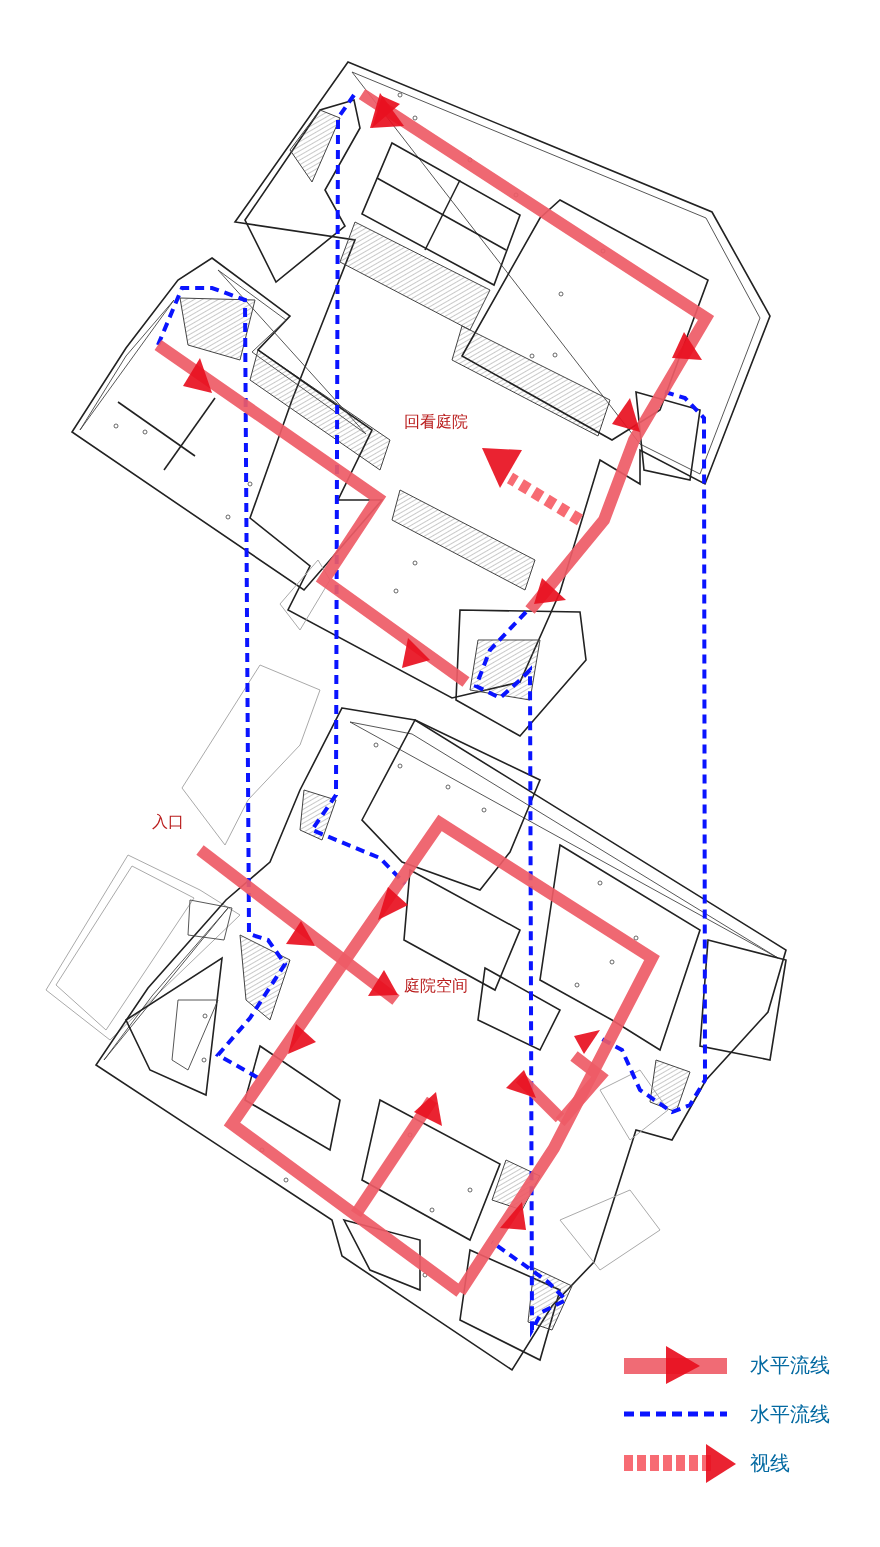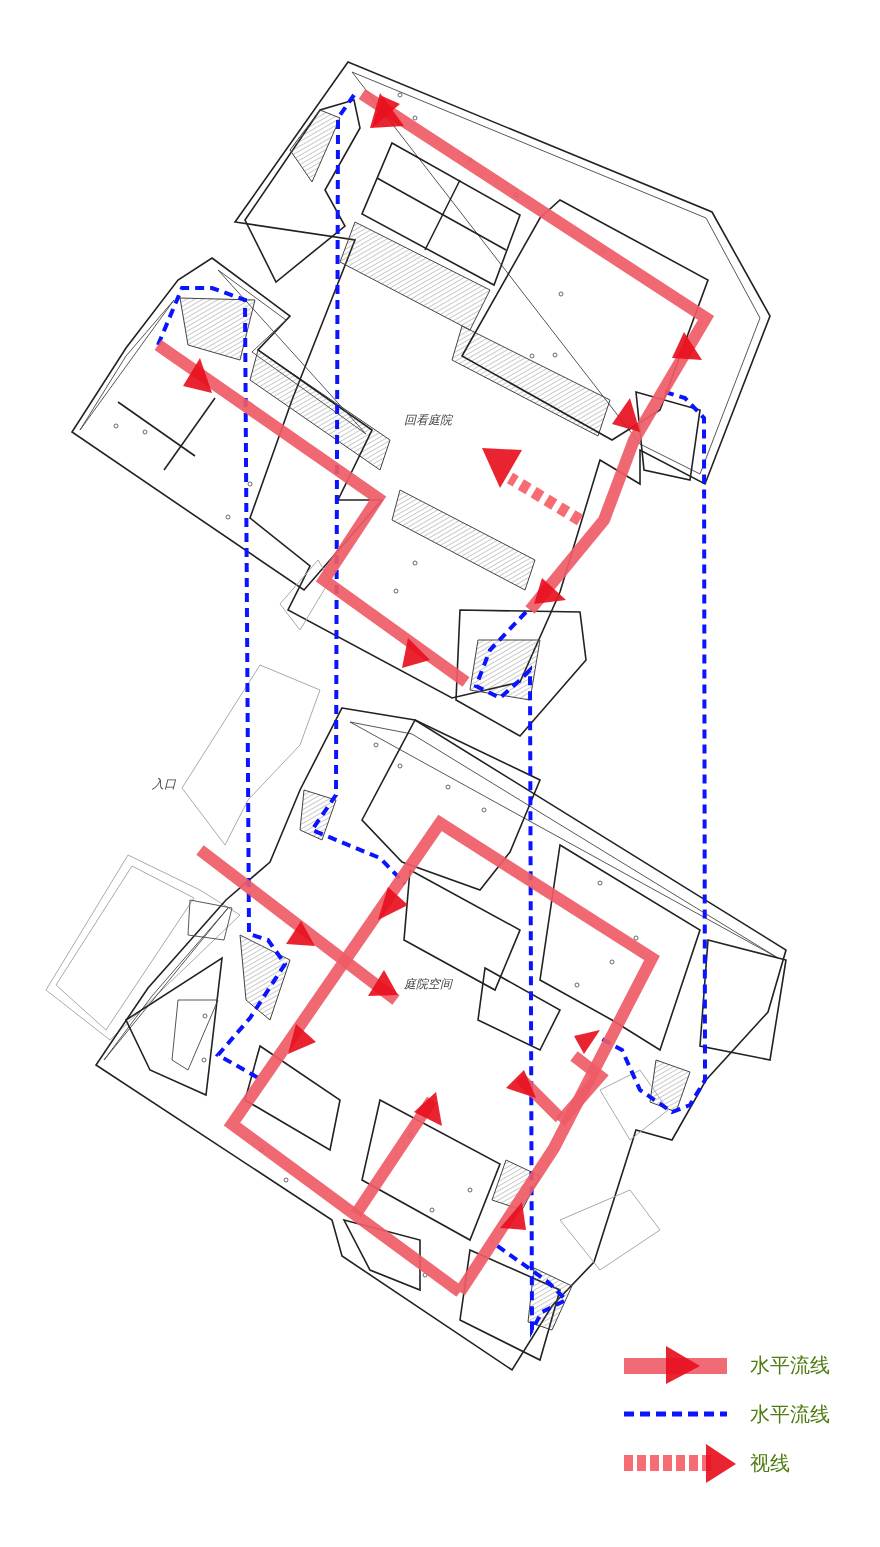--- a/index.html
+++ b/index.html
@@ -1,19 +1,19 @@
 <!DOCTYPE html>
 <html><head>
 <meta charset="utf-8">
 <style>
   html,body{margin:0;padding:0;background:#ffffff;}
   body{width:880px;height:1547px;position:relative;overflow:hidden;font-family:"DejaVu Sans",sans-serif;}
   #diagram{position:absolute;left:0;top:0;width:880px;height:1547px;}
-  .label{position:absolute;color:#404040;font-size:12px;white-space:nowrap;font-style:italic;}
-  .legend-text{position:absolute;color:#4d7c0f;font-size:20px;white-space:nowrap;}
+  .label{position:absolute;color:#b91c1c;font-size:16px;white-space:nowrap;}
+  .legend-text{position:absolute;color:#0369a1;font-size:20px;white-space:nowrap;}
   .wall{fill:none;stroke:#222;stroke-width:1.6;}
   .wall-thin{fill:none;stroke:#444;stroke-width:0.9;}
   .wall-light{fill:none;stroke:#aaa;stroke-width:1;}
   .hatch{fill:url(#hatch);stroke:#444;stroke-width:1;}
   .col{fill:#fff;stroke:#444;stroke-width:0.8;}
   .hflow{fill:none;stroke:#ee5b66;stroke-opacity:0.92;stroke-width:12;stroke-linejoin:miter;stroke-linecap:butt;}
   .vflow{fill:none;stroke:#0a14ff;stroke-width:4;stroke-dasharray:9 6;}
   .sight{fill:none;stroke:#f76b73;stroke-width:12;stroke-dasharray:9 6;}
   .arrow{fill:#e8101f;fill-opacity:0.92;}
 </style>
@@ -184,18 +184,18 @@
       <line x1="624" y1="1414" x2="727" y2="1414" stroke="#0a14ff" stroke-width="5" stroke-dasharray="10 6"></line>
     </g>
     <g>
       <line x1="624" y1="1463" x2="712" y2="1463" stroke="#f76b73" stroke-width="16" stroke-dasharray="9 4"></line>
       <polygon class="arrow" points="706,1444 736,1464 706,1483"></polygon>
     </g>
   </g>
 </svg>
 
 <div class="label" style="left:404px;top:412px;">回看庭院</div>
-<div class="label" style="left:152px;top:776px;">入口</div>
+<div class="label" style="left:152px;top:812px;">入口</div>
 <div class="label" style="left:404px;top:976px;">庭院空间</div>
 
 <div class="legend-text" style="left:750px;top:1352px;">水平流线</div>
 <div class="legend-text" style="left:750px;top:1401px;">水平流线</div>
 <div class="legend-text" style="left:750px;top:1450px;">视线</div>
 
 </body></html>

